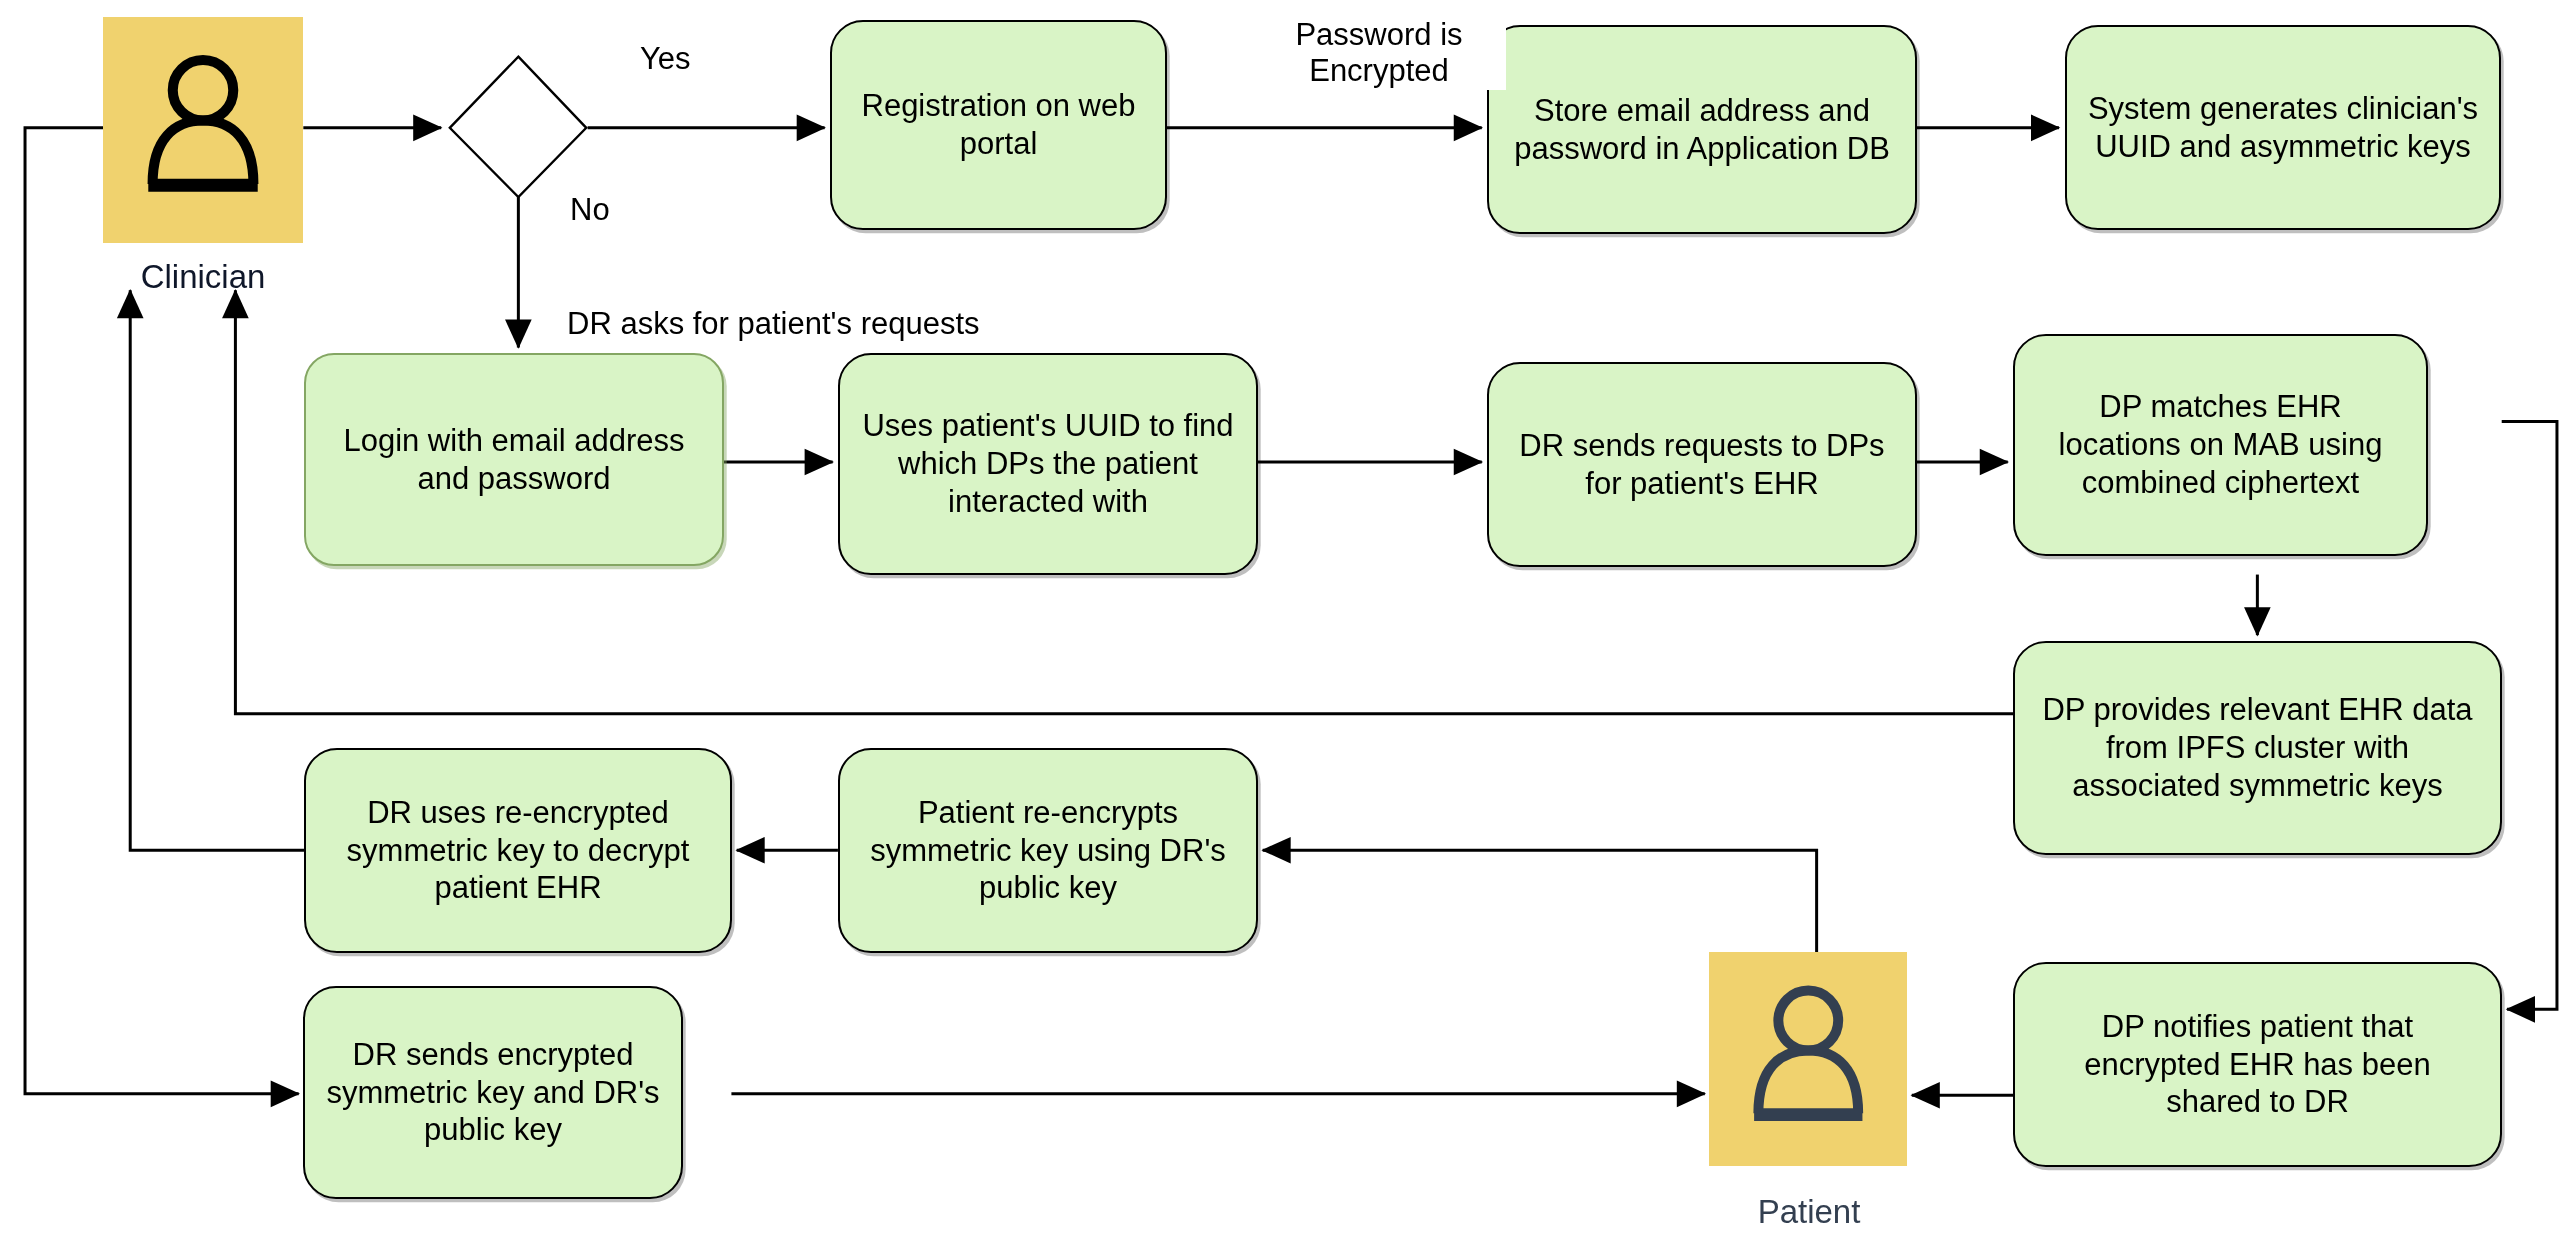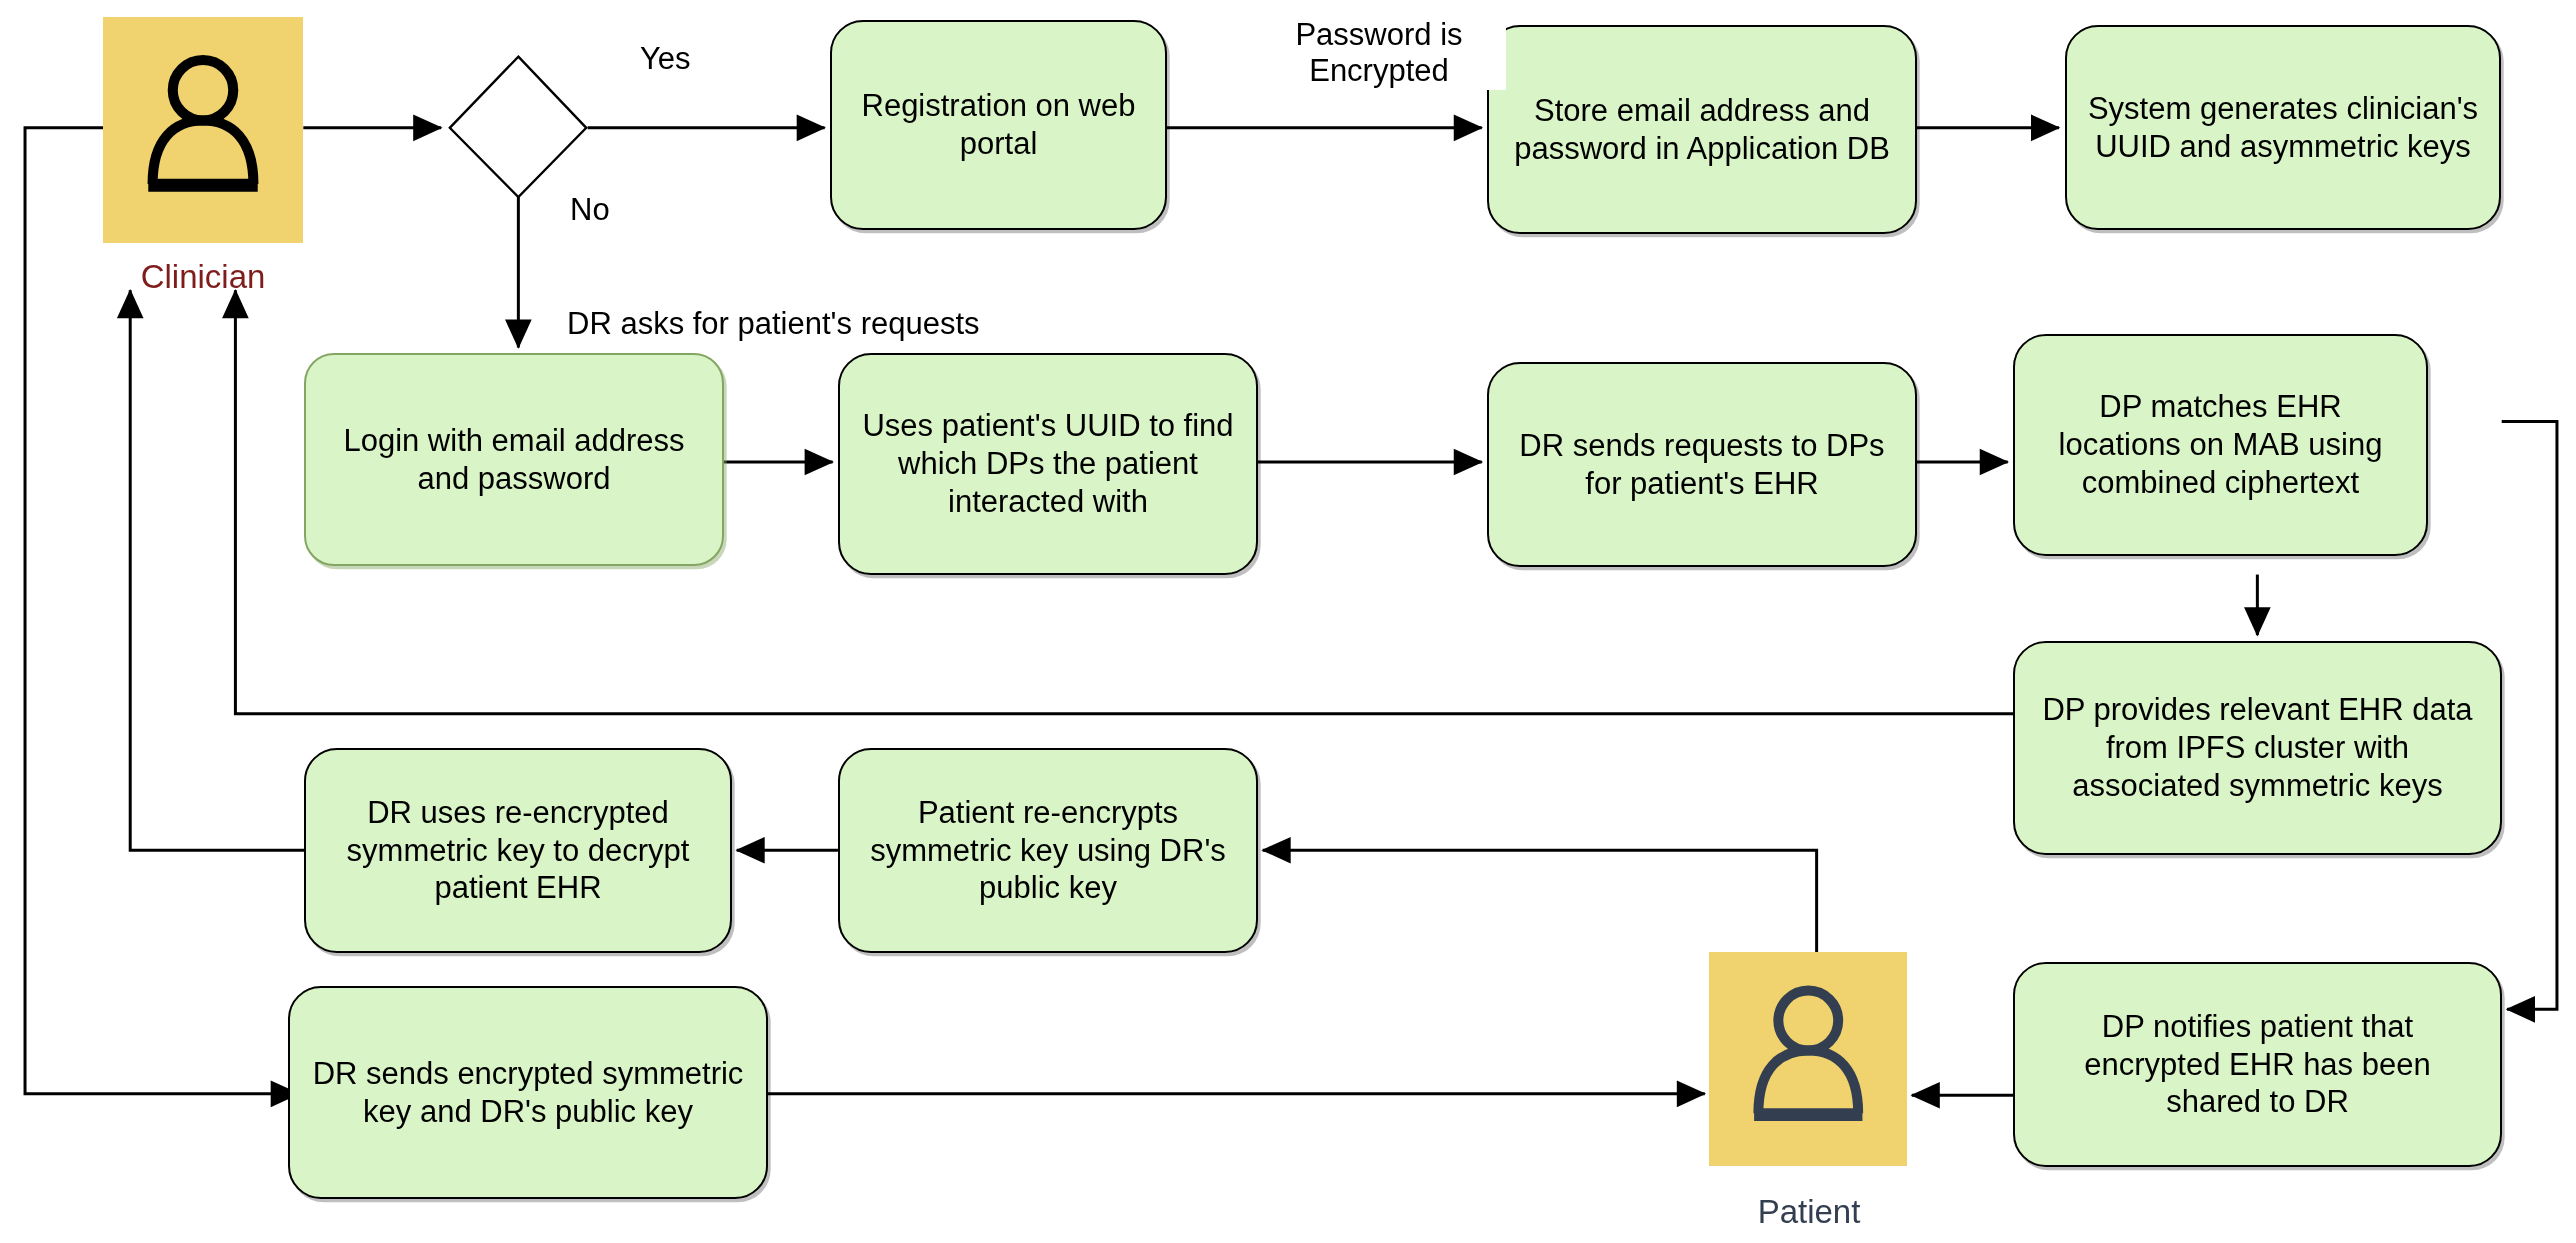--- a/index.html
+++ b/index.html
@@ -39,21 +39,21 @@
   .actor{
     position:absolute;
     background:var(--actor-fill);
     display:flex;align-items:center;justify-content:center;
   }
   .actor svg{width:72%;height:86%;}
   .actor-label{
     position:absolute;
     font-size:33px;
     text-align:center;
-    color:#7f1d1d;
+    color:#0f172a;
   }
   .actor-label.patient{color:var(--patient-color);}
   .edge-label{
     position:absolute;
     background:#ffffff;
     font-size:31px;
     color:#000;
     text-align:center;
     white-space:nowrap;
     padding:0 4px;
@@ -135,21 +135,21 @@
   </div>
   <div class="node" style="left:2013px;top:641px;width:489px;height:214px;padding-left:20px;">
     <span>DP provides relevant EHR data from IPFS cluster with associated symmetric keys</span>
   </div>
   <div class="node" style="left:304px;top:748px;width:428px;height:205px;">
     <span>DR uses re-encrypted symmetric key to decrypt patient EHR</span>
   </div>
   <div class="node" style="left:838px;top:748px;width:420px;height:205px;">
     <span>Patient re-encrypts symmetric key using DR's public key</span>
   </div>
-  <div class="node" style="left:288px;top:986px;width:480px;height:213px;justify-content:center;">
+  <div class="node" style="left:303px;top:986px;width:380px;height:213px;justify-content:center;">
     <span>DR sends encrypted symmetric key and DR's public key</span>
   </div>
   <div class="node" style="left:2013px;top:962px;width:489px;height:205px;">
     <span>DP notifies patient that encrypted EHR has been shared to DR</span>
   </div>
 
   <div class="edge-label" style="left:636px;top:41px;">Yes</div>
   <div class="edge-label" style="left:566px;top:192px;">No</div>
   <div class="edge-label wrap" style="left:1252px;top:16.6px;width:246px;">Password is Encrypted</div>
   <div class="edge-label" style="left:563px;top:306px;">DR asks for patient's requests</div>

